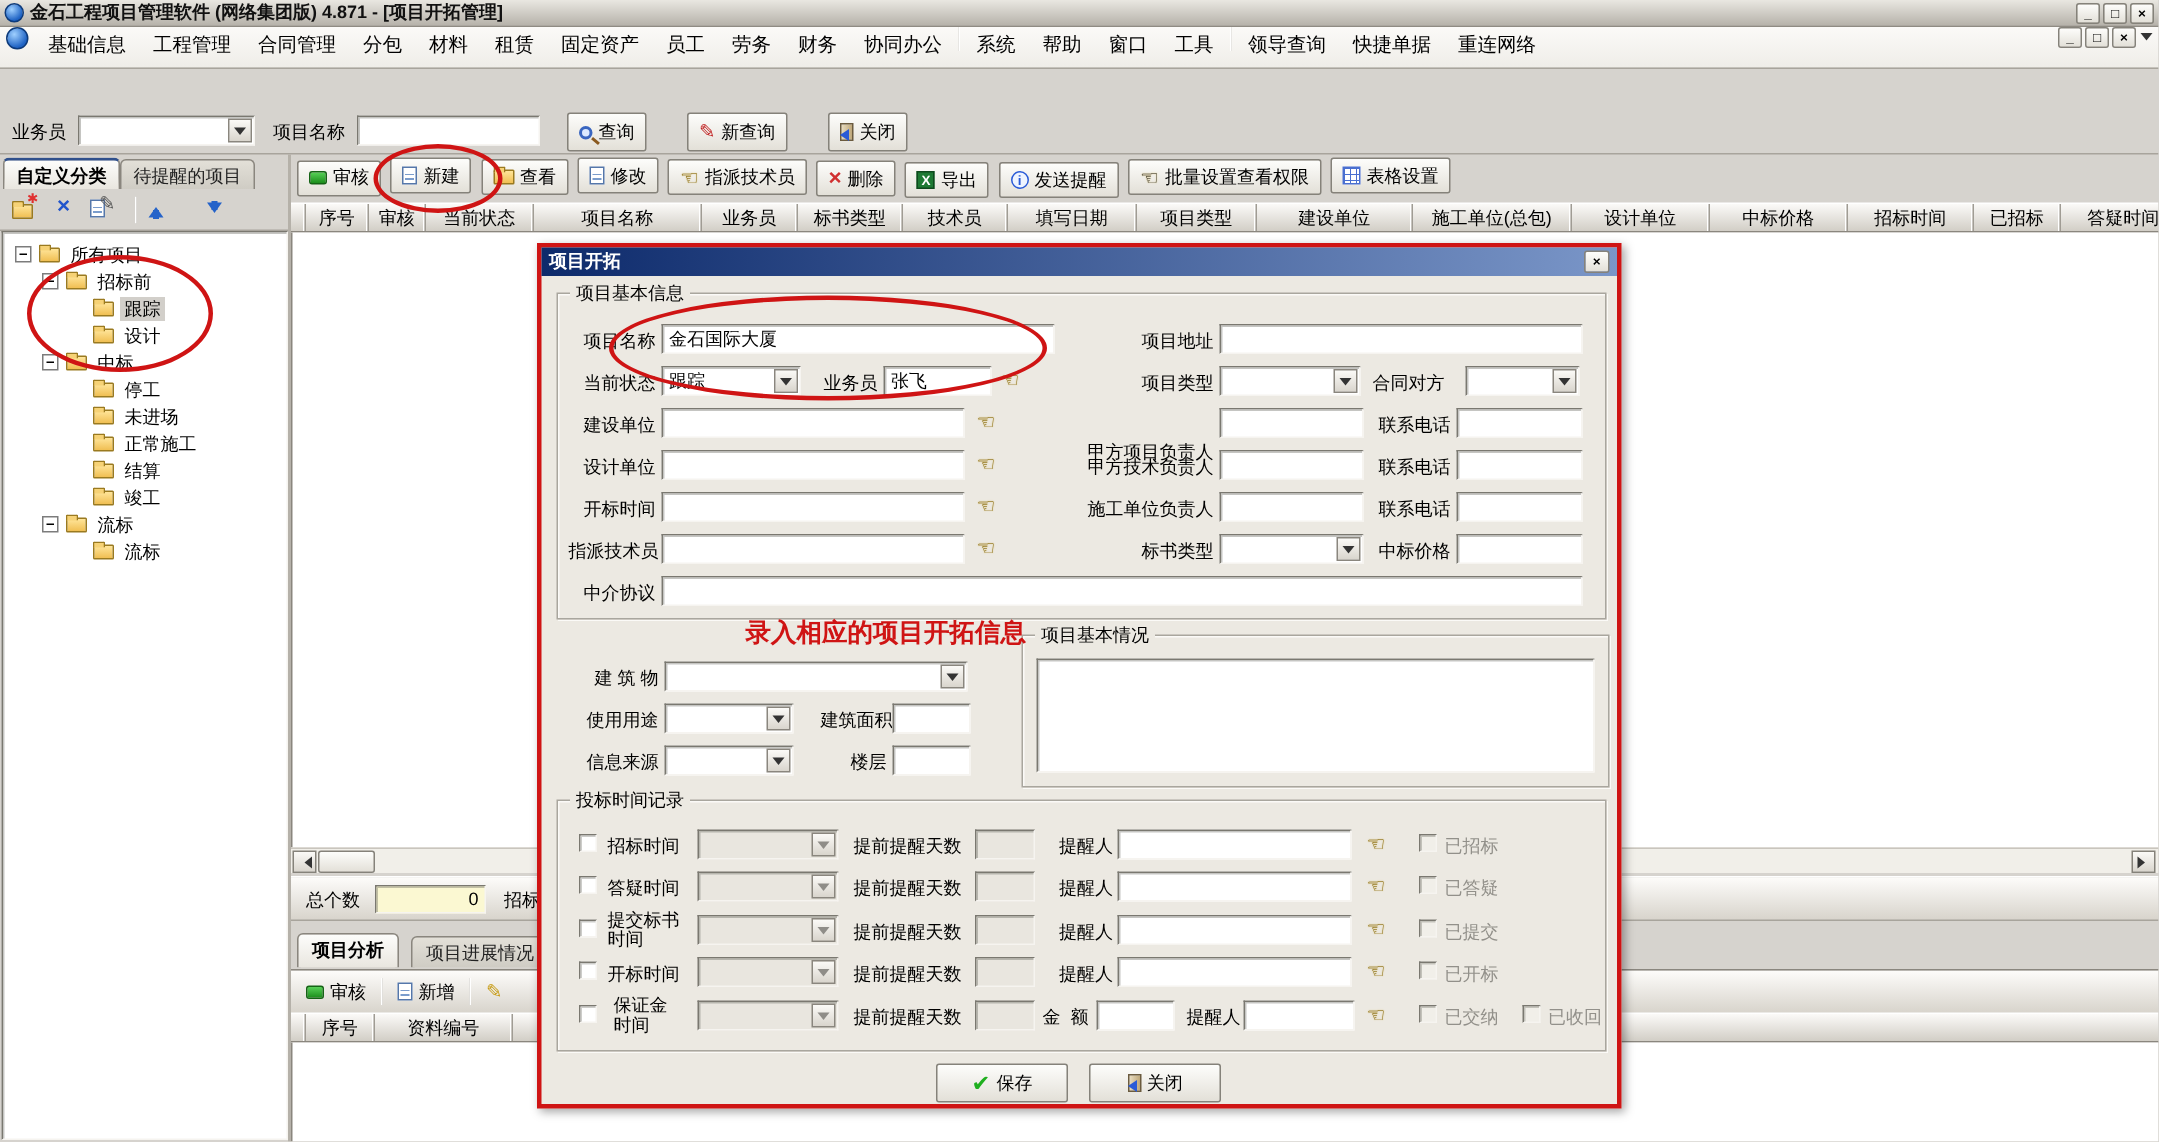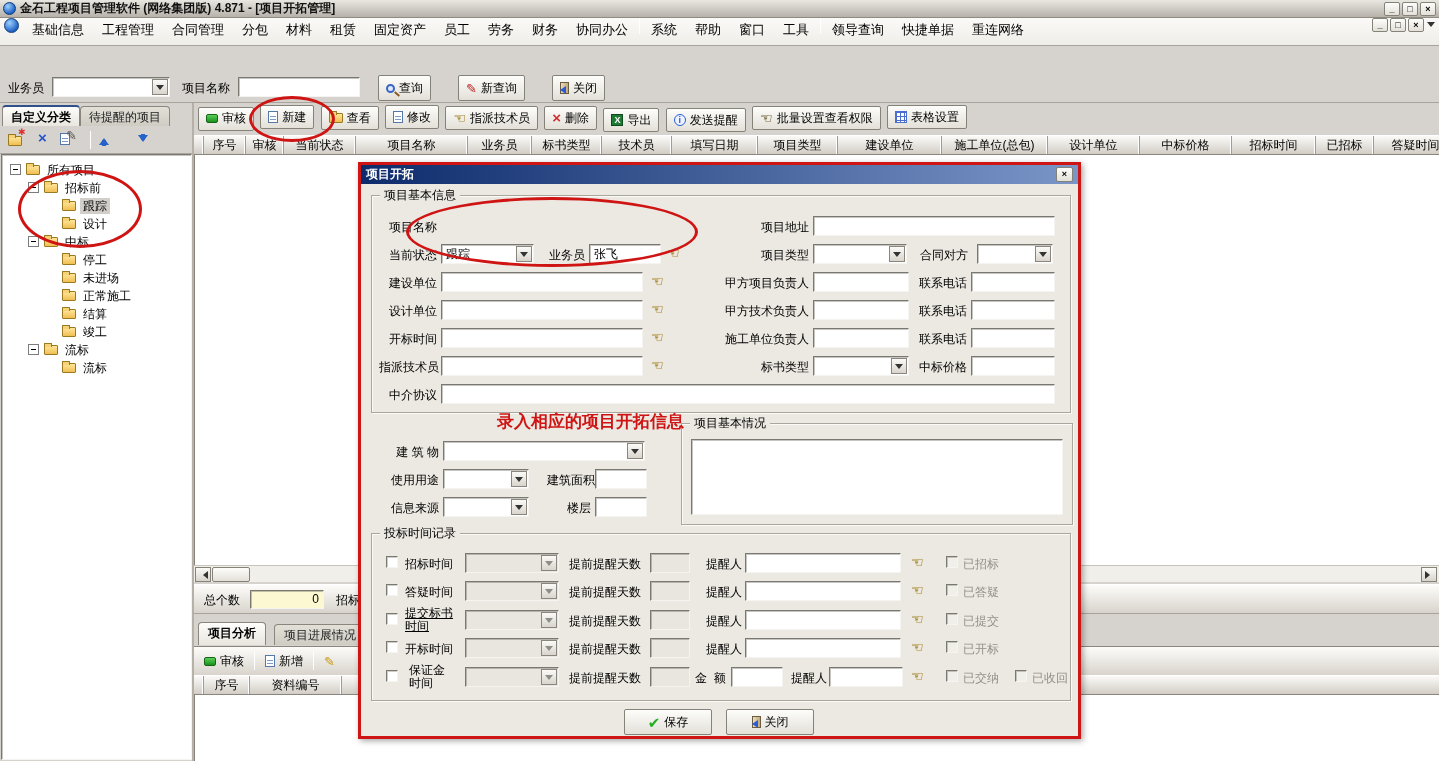--- a/index.html
+++ b/index.html
@@ -321,47 +321,48 @@
   <div class="abs" style="left:358px;top:162px;width:723px;height:577px;background:#ece9e2;border:3px solid #cf1414;z-index:50;box-shadow:2px 2px 6px rgba(0,0,0,.35);">
     <div class="abs" style="left:0;top:0;width:717px;height:19px;background:linear-gradient(90deg,#0d2a6b,#7a96c8);display:flex;align-items:center;padding:0 5px;">
       <span style="color:#fff;font-weight:bold;font-size:12px;flex:1;">项目开拓</span>
       <span class="wbtn raised" style="width:17px;height:15px;">×</span>
     </div>
 
     <div class="grp" style="left:10px;top:30px;width:700px;height:218px;">
       <span class="leg">项目基本信息</span>
     </div>
     <span class="lbl lblr" style="left:18px;top:55px;width:58px;">项目名称</span>
+    <div class="tb" style="left:80px;top:51px;width:262px;">金石国际大厦</div>
     <span class="lbl lblr" style="left:390px;top:55px;width:58px;">项目地址</span>
     <div class="tb" style="left:452px;top:51px;width:242px;"></div>
 
     <span class="lbl lblr" style="left:18px;top:83px;width:58px;">当前状态</span>
     <div class="tb" style="left:80px;top:79px;width:93px;"><span>跟踪</span><span class="combo-btn">
           <i class="tri"></i>
         </span></div>
     <span class="lbl lblr" style="left:180px;top:83px;width:44px;">业务员</span>
     <div class="tb" style="left:228px;top:79px;width:72px;">张飞</div>
     <span class="abs hand" style="left:306px;top:81px;">☜</span>
     <span class="lbl lblr" style="left:390px;top:83px;width:58px;">项目类型</span>
     <div class="tb" style="left:452px;top:79px;width:94px;">
         <span class="combo-btn">
           <i class="tri"></i>
         </span>
       </div>
-    <span class="lbl lblr" style="left:549px;top:83px;width:58px;">合同对方</span>
+    <span class="lbl lblr" style="left:549px;top:83px;width:58px;text-align:center;">合同对方</span>
     <div class="tb" style="left:616px;top:79px;width:76px;">
         <span class="combo-btn">
           <i class="tri"></i>
         </span>
       </div>
 
     <span class="lbl lblr" style="left:18px;top:111px;width:58px;">建设单位</span>
     <div class="tb" style="left:80px;top:107px;width:202px;"></div>
     <span class="abs hand" style="left:290px;top:109px;">☜</span>
-    <span class="lbl lblr" style="left:352px;top:111px;width:96px;">甲方项目负责人</span>
+    <span class="lbl lblr" style="left:352px;top:129px;width:96px;">甲方项目负责人</span>
     <div class="tb" style="left:452px;top:107px;width:96px;"></div>
     <span class="lbl lblr" style="left:556px;top:111px;width:50px;">联系电话</span>
     <div class="tb" style="left:610px;top:107px;width:84px;"></div>
 
     <span class="lbl lblr" style="left:18px;top:139px;width:58px;">设计单位</span>
     <div class="tb" style="left:80px;top:135px;width:202px;"></div>
     <span class="abs hand" style="left:290px;top:137px;">☜</span>
     <span class="lbl lblr" style="left:352px;top:139px;width:96px;">甲方技术负责人</span>
     <div class="tb" style="left:452px;top:135px;width:96px;"></div>
     <span class="lbl lblr" style="left:556px;top:139px;width:50px;">联系电话</span>
@@ -446,21 +447,21 @@
       </div>
     <span class="lbl" style="left:208px;top:420px;">提前提醒天数</span>
     <div class="tb dis" style="left:289px;top:416px;width:40px;"></div>
     <span class="lbl" style="left:345px;top:420px;">提醒人</span>
     <div class="tb" style="left:384px;top:416px;width:156px;"></div>
     <span class="abs hand" style="left:550px;top:418px;">☜</span>
     <span class="cb dis" style="left:585px;top:419px;"></span>
     <span class="lbl" style="left:602px;top:420px;color:#92908a;">已答疑</span>
 
     <span class="cb" style="left:25px;top:448px;"></span>
-    <span class="lbl pre" style="left:44px;top:442px;width:58px;line-height:13px;text-decoration:underline;">提交标书
+    <span class="lbl pre" style="left:44px;top:442px;width:58px;line-height:13px;">提交标书
 时间</span>
     <div class="tb dis" style="left:104px;top:445px;width:94px;">
         <span class="combo-btn">
           <i class="tri dis"></i>
         </span>
       </div>
     <span class="lbl" style="left:208px;top:449px;">提前提醒天数</span>
     <div class="tb dis" style="left:289px;top:445px;width:40px;"></div>
     <span class="lbl" style="left:345px;top:449px;">提醒人</span>
     <div class="tb" style="left:384px;top:445px;width:156px;"></div>

